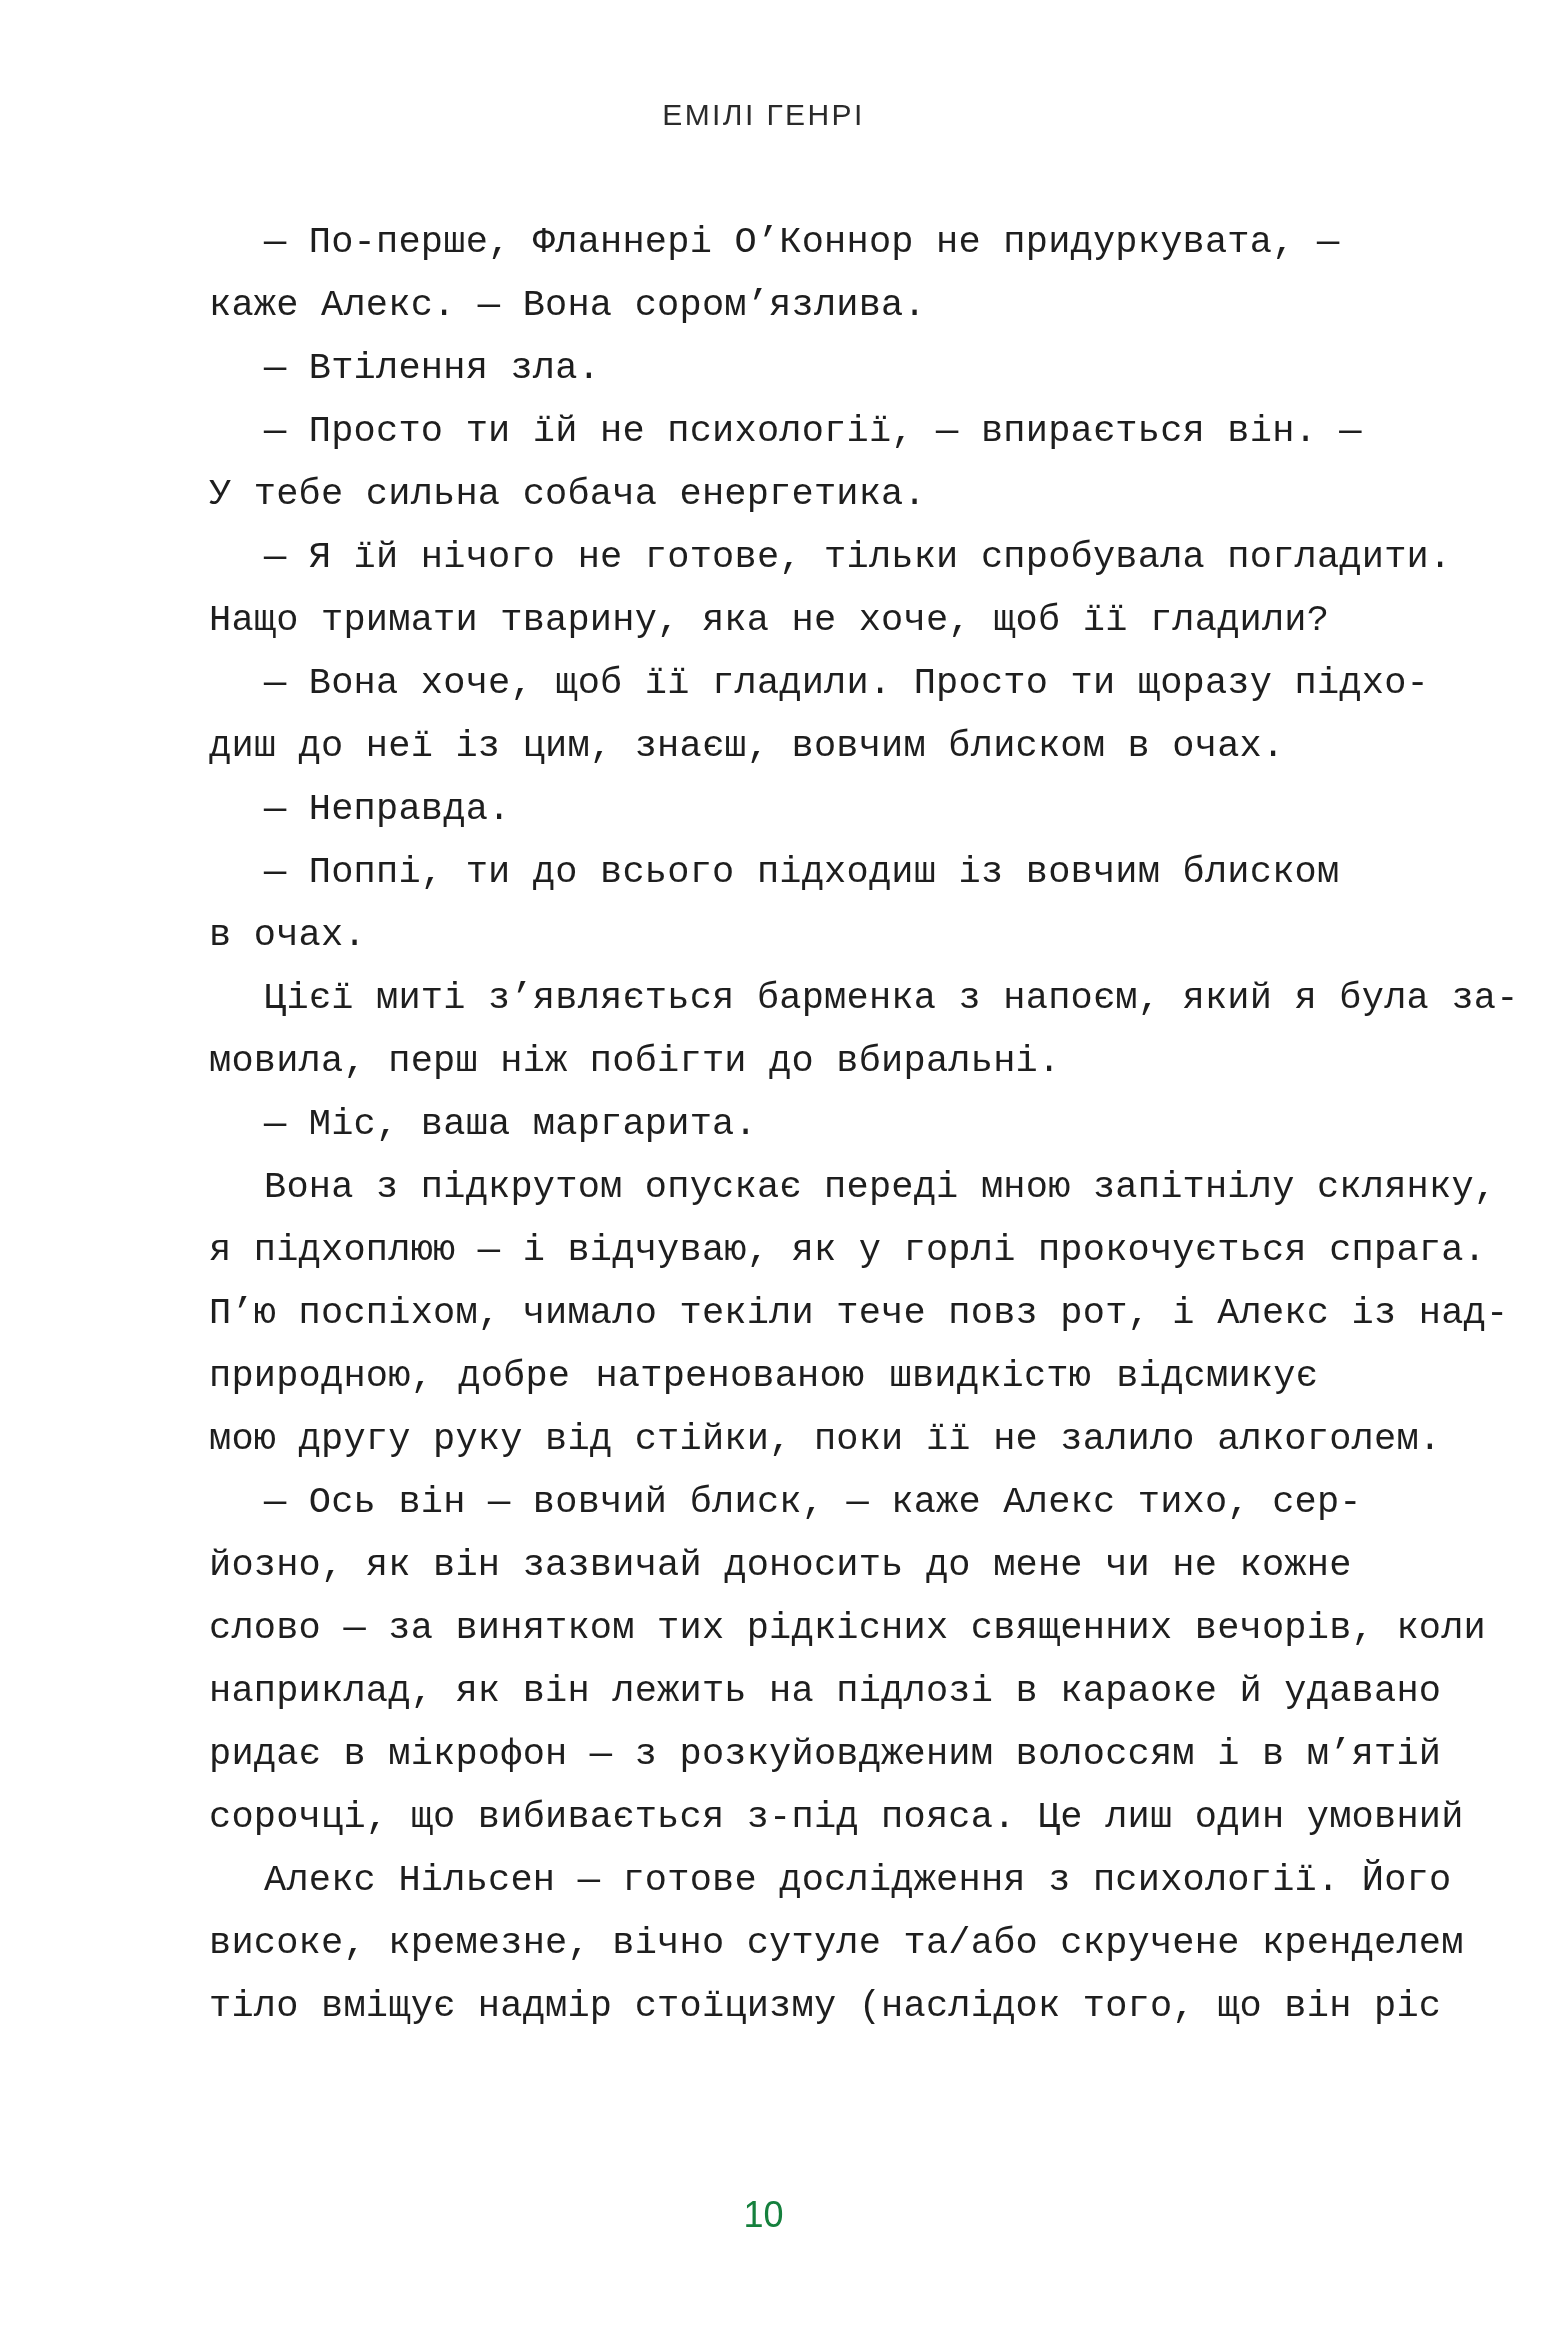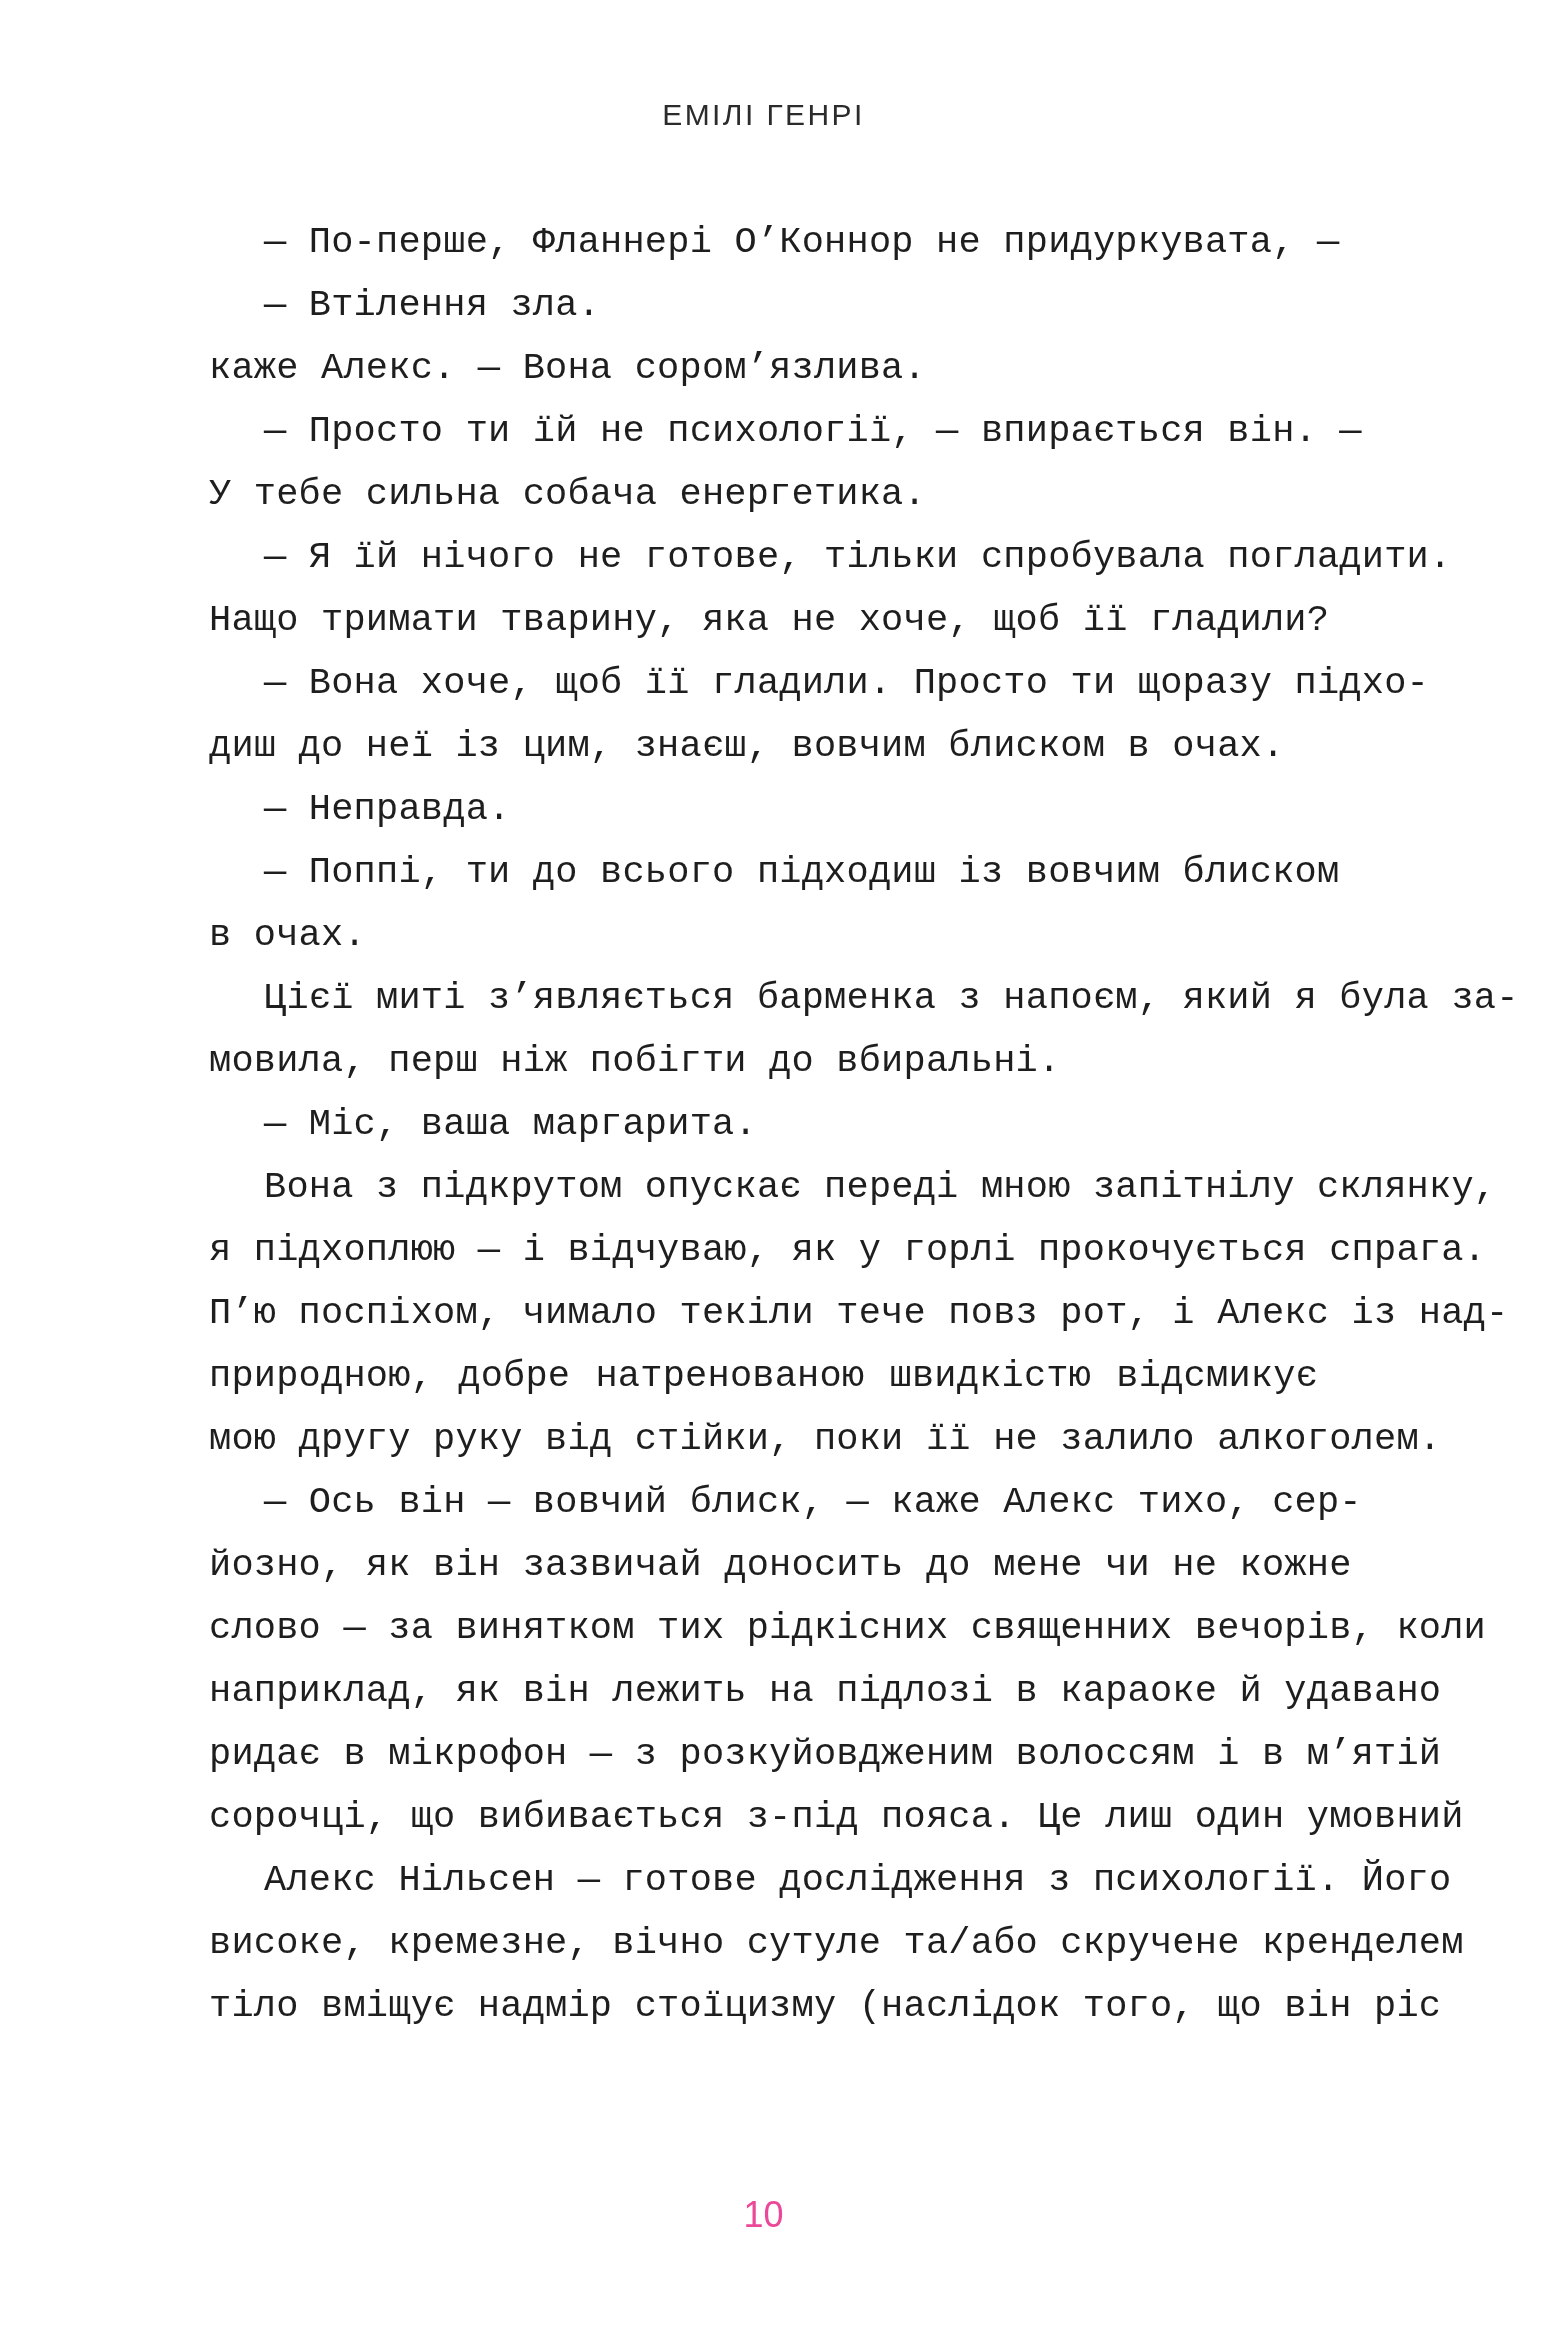--- a/index.html
+++ b/index.html
@@ -53,33 +53,33 @@
   }
   .page-number {
     position: absolute;
     top: 2194px;
     left: 209px;
     width: 1109px;
     text-align: center;
     font-family: "Liberation Sans", "DejaVu Sans", sans-serif;
     font-weight: 300;
     font-size: 36px;
-    color: #ec4899;
+    color: #15803d;
   }
 </style>
 </head>
 <body>
 
 <div class="page">
   <div class="running-header">ЕМІЛІ ГЕНРІ</div>
 
   <div class="text-block">
       <div class="line indent">— По-перше, Фланнері О’Коннор не придуркувата, —</div>
+      <div class="line para-end">каже Алекс. — Вона сором’язлива.</div>
       <div class="line para-end indent">— Втілення зла.</div>
-      <div class="line para-end">каже Алекс. — Вона сором’язлива.</div>
       <div class="line indent">— Просто ти їй не психології, — впирається він. —</div>
       <div class="line para-end">У тебе сильна собача енергетика.</div>
       <div class="line indent">— Я їй нічого не готове, тільки спробувала погладити.</div>
       <div class="line para-end">Нащо тримати тварину, яка не хоче, щоб її гладили?</div>
       <div class="line indent">— Вона хоче, щоб її гладили. Просто ти щоразу підхо-</div>
       <div class="line para-end">диш до неї із цим, знаєш, вовчим блиском в очах.</div>
       <div class="line para-end indent">— Неправда.</div>
       <div class="line indent">— Поппі, ти до всього підходиш із вовчим блиском</div>
       <div class="line para-end">в очах.</div>
       <div class="line indent">Цієї миті з’являється барменка з напоєм, який я була за-</div>

